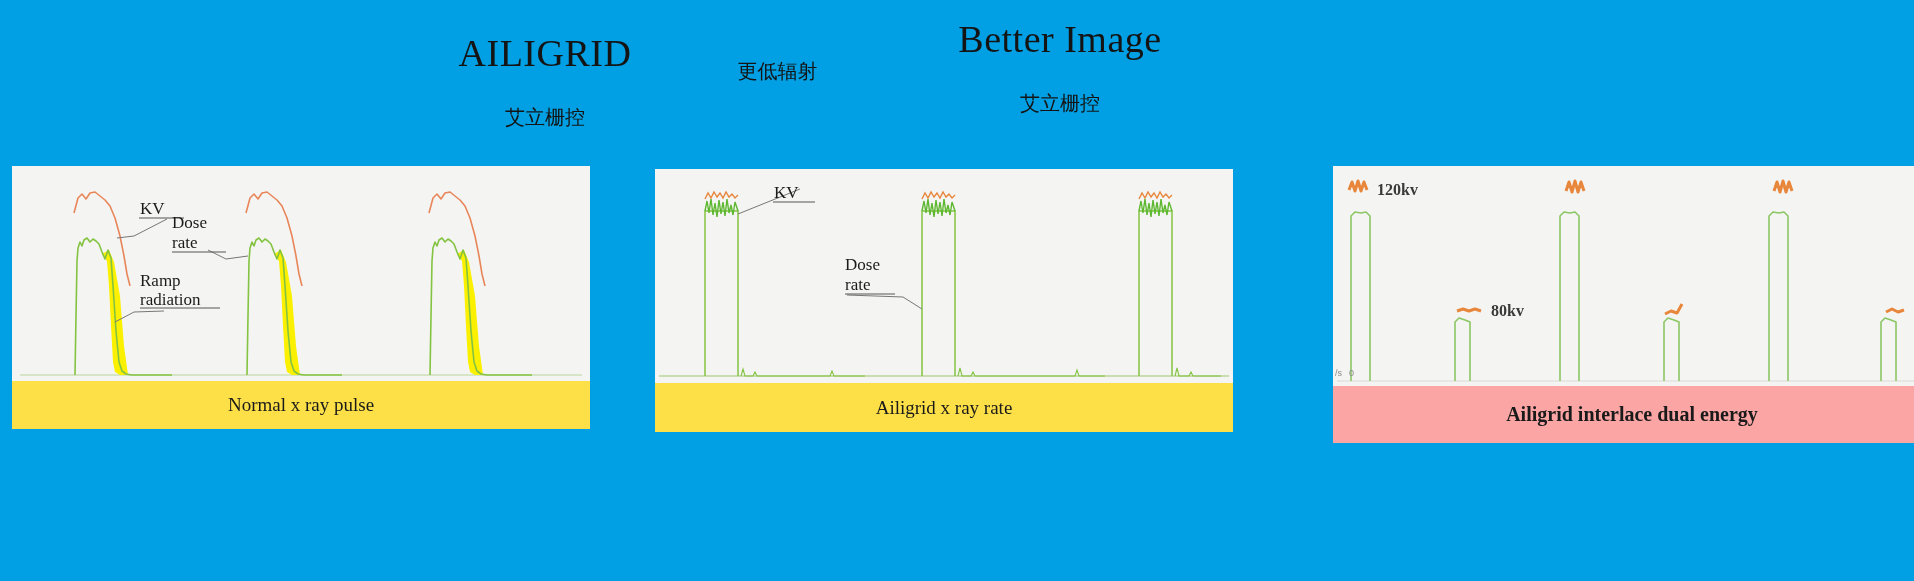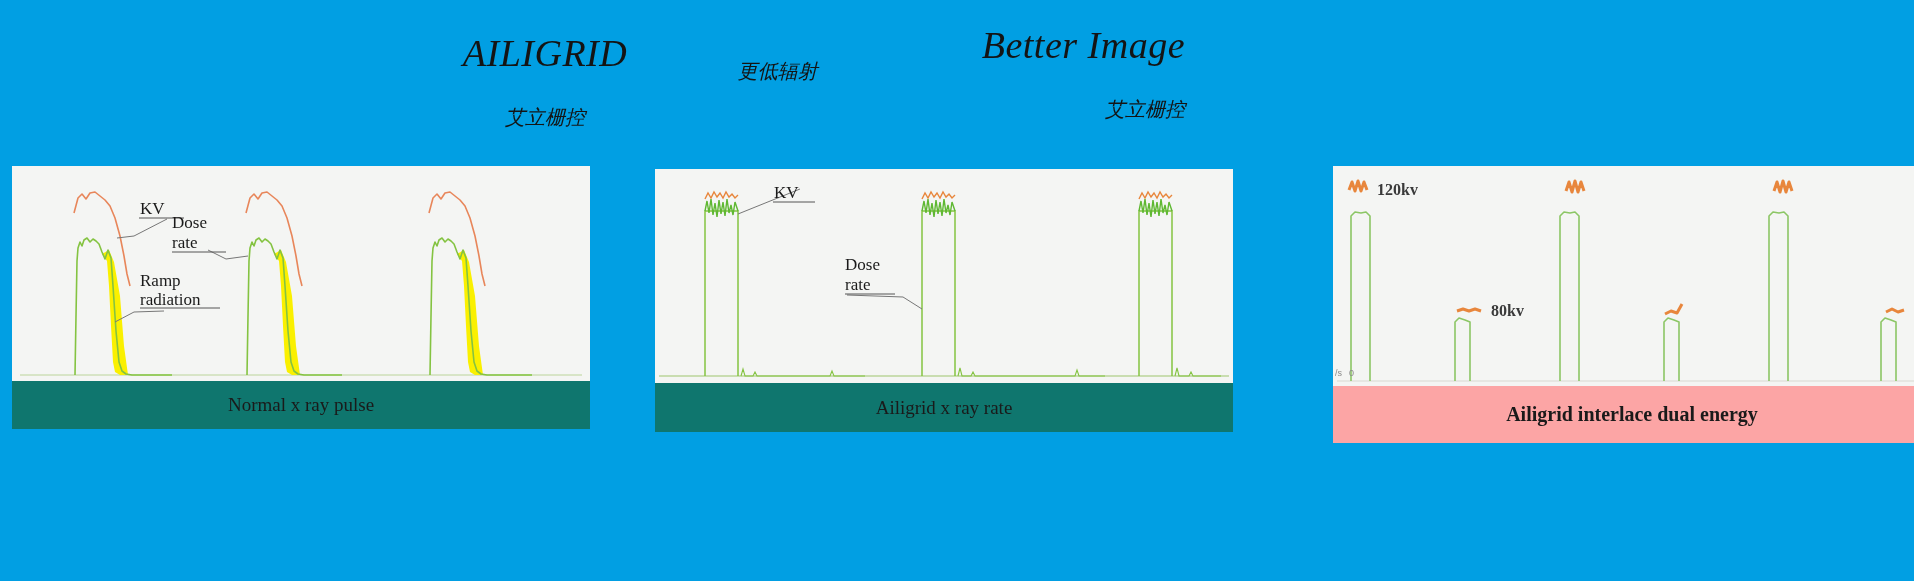--- a/index.html
+++ b/index.html
@@ -15,21 +15,20 @@
     position: relative;
   }
 
   
   .header {
     position: absolute;
     left: 0;
     top: 0;
     width: 1914px;
     height: 160px;
-    font-style: italic;
   }
   .hdr-group {
     position: absolute;
     text-align: center;
     color: #111111;
   }
   .hdr-en {
     font-family: "Liberation Serif", serif;
     font-size: 38px;
     line-height: 46px;
@@ -41,21 +40,21 @@
   .hdr-cn {
     font-family: "DejaVu Sans", sans-serif;
     font-size: 20px;
     line-height: 30px;
     margin-top: 26px;
     white-space: nowrap;
     color: #141414;
   }
   #hdr-g0 { left: 430px; top: 30px; width: 230px; }
   #hdr-g1 { left: 635px; top: 30px; width: 285px; }
-  #hdr-g2 { left: 935px; top: 22px; width: 250px; text-align: right; }
+  #hdr-g2 { left: 935px; top: 16px; width: 250px; }
 
   
   .panel {
     position: absolute;
     background: #F4F5F3;
     overflow: hidden;
   }
   #panel-0 { left: 12px;   top: 166px; width: 578px; height: 263px; }
   #panel-1 { left: 655px;  top: 169px; width: 578px; height: 263px; }
   #panel-2 { left: 1308px; top: 166px; width: 598px; height: 277px; margin-left: 25px; }
@@ -72,21 +71,21 @@
   #panel-2 .plot { height: 220px; }
 
   .caption-bar {
     position: absolute;
     left: 0;
     bottom: 0;
     width: 100%;
     display: flex;
     align-items: center;
     justify-content: center;
-    background: #0f766e;
+    background: #fde047;
   }
   #panel-0 .caption-bar { height: 48px; }
   #panel-1 .caption-bar { height: 49px; }
   #panel-2 .caption-bar { height: 57px; background: #fca5a5; }
 
   .caption-text {
     font-family: "Liberation Serif", serif;
     font-size: 19px;
     color: #1A1A1A;
     white-space: nowrap;

